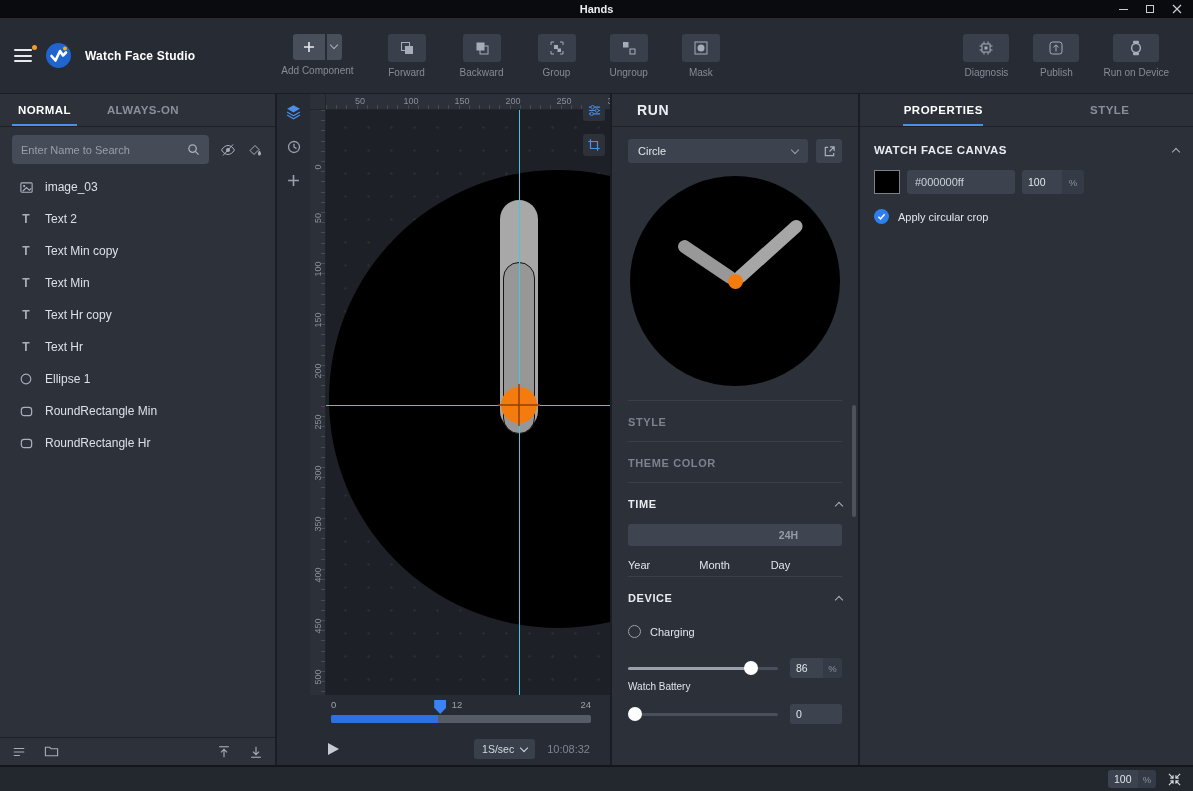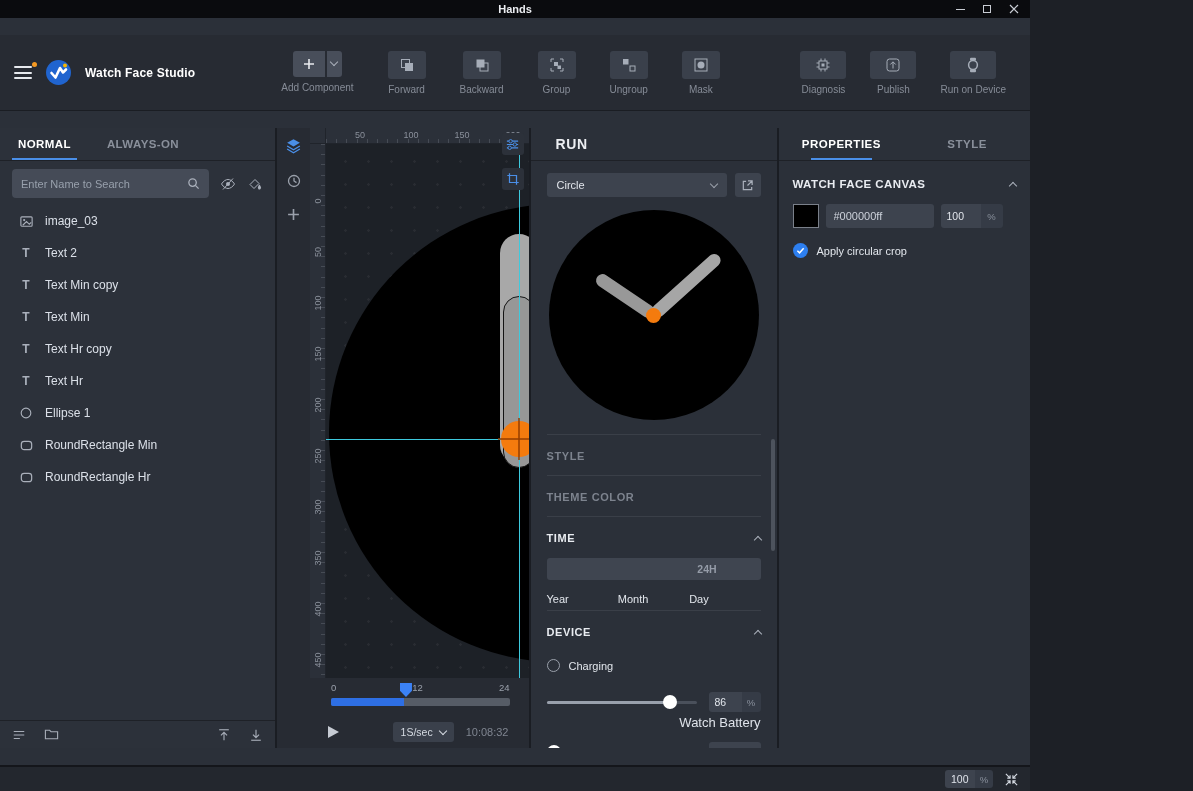--- a/index.html
+++ b/index.html
@@ -1,21 +1,21 @@
 <!DOCTYPE html>
 <html><head>
 <meta charset="utf-8">
 <style>
   * { box-sizing: border-box; margin: 0; padding: 0; }
   html,body { width:1193px; height:791px; }
   body {
     font-family: "Liberation Sans", "DejaVu Sans", sans-serif;
     background:#1d2026; color:#d5dae2; overflow:hidden; user-select:none;
   }
-  .window { width:1030px; height:791px; display:flex; flex-direction:column; background:#2b3039;gap:17px; }
+  .window { width:1193px; height:791px; display:flex; flex-direction:column; background:#2b3039; }
 
   
   .titlebar { height:18px; background:#0a0b0e; position:relative; display:flex; align-items:center; justify-content:center; flex:0 0 auto; }
   .titlebar .title { font-size:11px; font-weight:bold; color:#eceef2; }
   .win-controls { position:absolute; right:10px; top:0; height:18px; display:flex; gap:15px; align-items:center; color:#c9cdd4; }
   .win-btn { width:12px; height:12px; display:flex; align-items:center; justify-content:center; cursor:pointer; }
   .min-glyph { width:9px; height:1px; background:#c9cdd4; }
   .max-glyph { width:8px; height:8px; border:1px solid #c9cdd4; }
 
   
@@ -132,21 +132,21 @@
   .slider-row { display:flex; align-items:center; gap:12px; margin-top:14px; }
   .slider { flex:1; position:relative; height:14px; cursor:pointer; }
   .slider-track { position:absolute; left:0; right:0; top:6px; height:3px; background:#4a505b; border-radius:2px; }
   .slider-fill { position:absolute; left:0; top:6px; height:3px; background:#99a0ac; border-radius:2px; }
   .slider-thumb { position:absolute; top:0; width:14px; height:14px; border-radius:50%; background:#ffffff; cursor:grab; }
   .value-box { width:52px; height:20px; display:flex; border-radius:3px; overflow:hidden; flex:0 0 auto; }
   .value-box input { min-width:0; background:#3d434e; border:none; color:#e2e6ec; font-size:10.5px; padding:0 6px; outline:none; }
   .vb-num { width:33px; }
   .vb-full { flex:1; }
   .value-suffix { flex:1; background:#353b46; color:#8a919d; font-size:9.5px; display:flex; align-items:center; justify-content:center; }
-  .slider-label { font-size:13px; color:#dfe3ea; margin-top:3px;text-align:right; }
+  .slider-label { font-size:10px; color:#dfe3ea; margin-top:3px; }
   .run-scrollbar { position:absolute; right:2px; top:311px; width:4px; height:112px; background:#4d535d; border-radius:2px; cursor:grab; }
 
   
   .props-panel { flex:1; min-width:0; background:#2b3039; display:flex; flex-direction:column; }
   .props-tabs { height:33px; display:flex; border-bottom:1px solid #1e2127; flex:0 0 auto; }
   .props-tab { flex:1; display:flex; align-items:center; justify-content:center; font-size:11.5px; font-weight:bold; color:#8a909b; letter-spacing:.5px; position:relative; cursor:pointer; }
   .props-tab.active { color:#ffffff; }
   .props-tab.active::after { content:""; position:absolute; left:26%; right:26%; bottom:0; height:2px; background:#4a8fe8; }
   .props-body { padding:13px 14px; }
   .props-sec-head { display:flex; justify-content:space-between; align-items:center; font-size:11.5px; font-weight:bold; color:#e9ecf1; letter-spacing:.4px; padding:4px 0 14px; }

